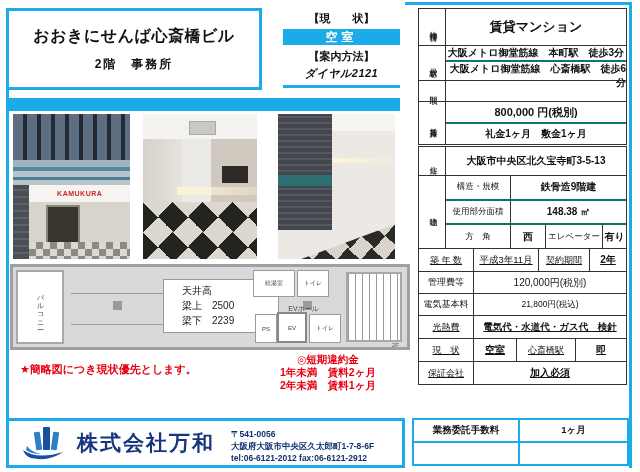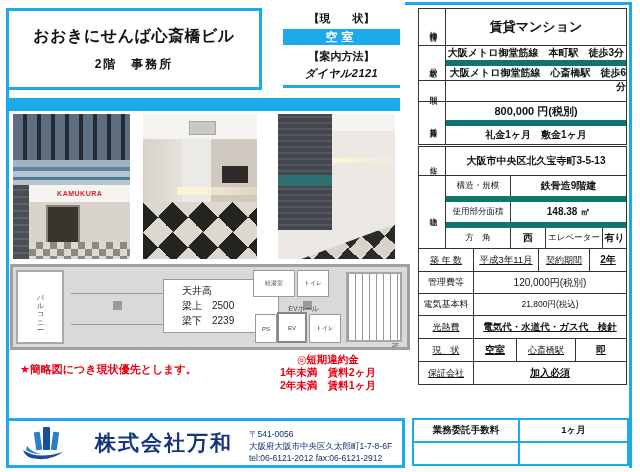--- a/index.html
+++ b/index.html
@@ -93,36 +93,36 @@
   .fp-line{position:absolute;left:58px;right:160px;height:1px;background:#9a9a9a;}
 
   
   .note-left{left:20px;top:362px;font-size:11px;font-weight:bold;color:#e60012;}
   .note-right{left:252px;top:353px;width:152px;text-align:center;color:#e60012;font-weight:bold;font-size:10.5px;line-height:1.25;}
 
   
   .footer-box{left:6px;top:418px;width:399px;height:50px;border:3px solid #1aabe8;background:#fff;
     display:flex;align-items:center;box-sizing:border-box;}
   .logo{margin-left:12px;width:46px;height:38px;flex:0 0 auto;}
-  .company{font-size:21px;font-weight:bold;color:#17357f;margin-left:28px;letter-spacing:2px;white-space:nowrap;}
-  .addr{margin-left:16px;font-size:8.5px;line-height:1.4;color:#13306e;font-weight:normal;white-space:nowrap;margin-top:8px;}
+  .company{font-size:21px;font-weight:bold;color:#17357f;margin-left:10px;letter-spacing:2px;white-space:nowrap;}
+  .addr{margin-left:16px;font-size:8.5px;line-height:1.4;color:#13306e;font-weight:bold;white-space:nowrap;margin-top:8px;}
 
   
   .tbl{left:418px;width:209px;background:#fff;border:1px solid #333;box-sizing:border-box;}
   .tblA{top:8px;}
   .tblB{top:146px;}
   .tr{display:flex;border-top:1px solid #333;}
   .tr:first-child{border-top:none;}
   .lab{width:26px;flex:0 0 auto;border-right:1px solid #333;display:flex;align-items:center;justify-content:center;
     writing-mode:vertical-rl;text-orientation:upright;font-size:8px;letter-spacing:1px;color:#111;}
   .labh{width:54px;flex:0 0 auto;border-right:1px solid #333;display:flex;align-items:center;justify-content:center;
     font-size:9px;color:#111;text-align:center;}
   .val{flex:1;display:flex;align-items:center;justify-content:center;text-align:right;}
   .col{flex:1;display:flex;flex-direction:column;}
-  .sub{display:flex;border-top:6px solid #0f766e;flex:1;}
+  .sub{display:flex;border-top:2px solid #0f766e;flex:1;}
   .sub:first-child{border-top:none;}
   .slab{width:64px;flex:0 0 auto;border-right:1px solid #333;display:flex;align-items:center;justify-content:center;
     font-size:8.5px;text-align:center;}
   .cell{border-right:1px solid #333;display:flex;align-items:center;justify-content:center;text-align:center;}
   .cell:last-child{border-right:none;}
   .b{font-weight:bold;}
   .fs13{font-size:13px;} .fs11{font-size:11px;} .fs10{font-size:10px;} .fs95{font-size:9.5px;} .fs9{font-size:9px;} .fs85{font-size:8.5px;}
   .h36{height:36px;} .h34{height:34px;} .h20{height:20px;} .h42{height:42px;}
   .h28{height:28px;} .h72{height:72px;} .h22{height:22px;text-decoration:underline;} .h21{height:21px;}
 

